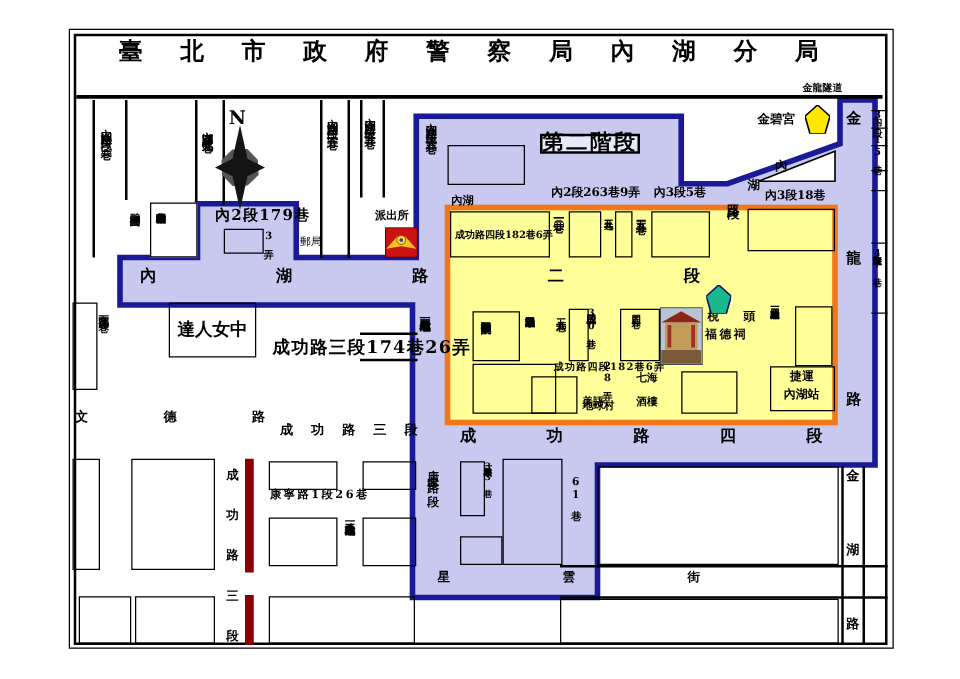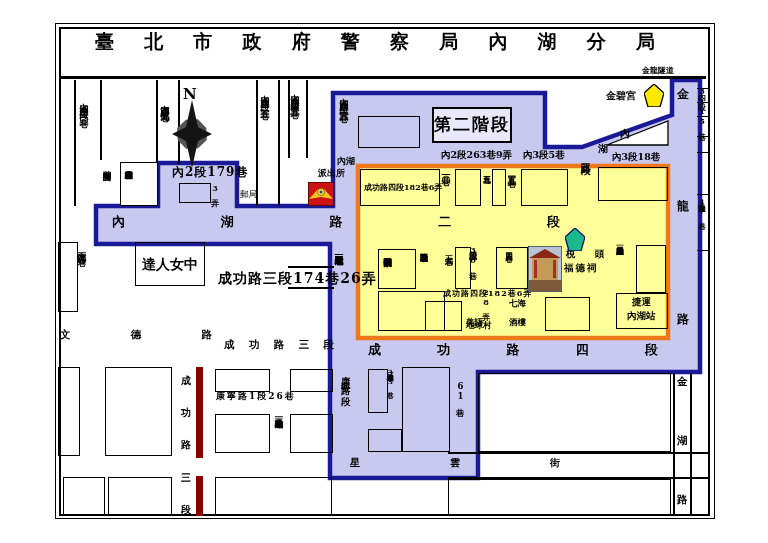--- a/index.html
+++ b/index.html
@@ -68,34 +68,34 @@
   <div class="lbl v" style="left:79px;top:96px;font-size:9px;">內湖路二段一〇三巷</div>
   <div class="lbl v" style="left:160px;top:98px;font-size:9px;letter-spacing:1px;">內湖路二段一七九巷</div>
   <div class="lbl v" style="left:260px;top:88px;font-size:9px;">內湖路二段二三五巷</div>
   <div class="lbl v" style="left:290px;top:87px;font-size:9px;">內湖路二段二五三巷</div>
   <div class="lbl v" style="left:339px;top:91px;font-size:9px;">內湖路二段二六三巷</div>
 
   <div class="lbl v" style="left:102px;top:163px;font-size:8.5px;letter-spacing:1px;">碧湖公園</div>
   <div class="box" style="left:120px;top:162px;width:38px;height:44px;background:#fff;"></div>
   <div class="lbl v" style="left:123px;top:164px;height:42px;font-size:8px;letter-spacing:0;line-height:1.35;z-index:6;">台灣戲曲專科學校</div>
   <div class="lbl" style="left:240px;top:190px;font-size:8.5px;font-weight:normal;">郵局</div>
-  <div class="lbl" style="left:293px;top:156px;font-size:9px;padding-left:44px;">內湖</div>
-  <div class="lbl" style="left:318px;top:168px;font-size:9px;">派出所</div>
+  <div class="lbl" style="left:317px;top:156px;font-size:9px;padding-left:44px;">內湖</div>
+  <div class="lbl" style="left:300px;top:168px;font-size:9px;">派出所</div>
   <svg class="topsvg" width="26" height="24" viewBox="0 0 26 24" style="left:308px;top:182px;">
     <rect x="0" y="0" width="26" height="24" fill="#cc1111" stroke="#000" stroke-width="1"></rect>
     <polygon points="1,17 10,7 13,13 16,7 25,17 13,15" fill="#f5c520"></polygon>
     <circle cx="13" cy="10" r="3.6" fill="#ffd940" stroke="#806000" stroke-width="0.8"></circle>
     <circle cx="13" cy="10" r="1.5" fill="#334488"></circle>
   </svg>
 
   <div class="lbl" style="left:172px;top:166px;font-size:12px;letter-spacing:1px;">內2段179巷</div>
   <div class="box" style="left:179px;top:183px;width:32px;height:20px;"></div>
   <div class="lbl v" style="left:210px;top:183px;font-size:8px;letter-spacing:0;">3弄</div>
   <div class="box" style="left:358px;top:116px;width:62px;height:32px;"></div>
-  <div class="thickbox" style="left:432px;top:107px;width:80px;height:36px;background:#e8e8fa;">
+  <div class="thickbox" style="left:432px;top:107px;width:80px;height:16px;background:#e8e8fa;">
     <span class="lbl" style="position:static;font-size:17px;letter-spacing:2px;">第二階段</span>
   </div>
 
   <div class="lbl" style="left:642px;top:66px;font-size:8px;z-index:8;">金龍隧道</div>
   <div class="lbl" style="left:606px;top:90px;font-size:10px;">金碧宮</div>
   <svg class="topsvg" width="20" height="23" viewBox="0 0 20 23" style="left:644px;top:84px;">
     <polygon points="10,0 20,9 16,23 4,23 0,9" fill="#ffe800" stroke="#000" stroke-width="1.3"></polygon>
   </svg>
 
   <div class="lbl" style="left:620px;top:128px;font-size:10px;">內</div>

